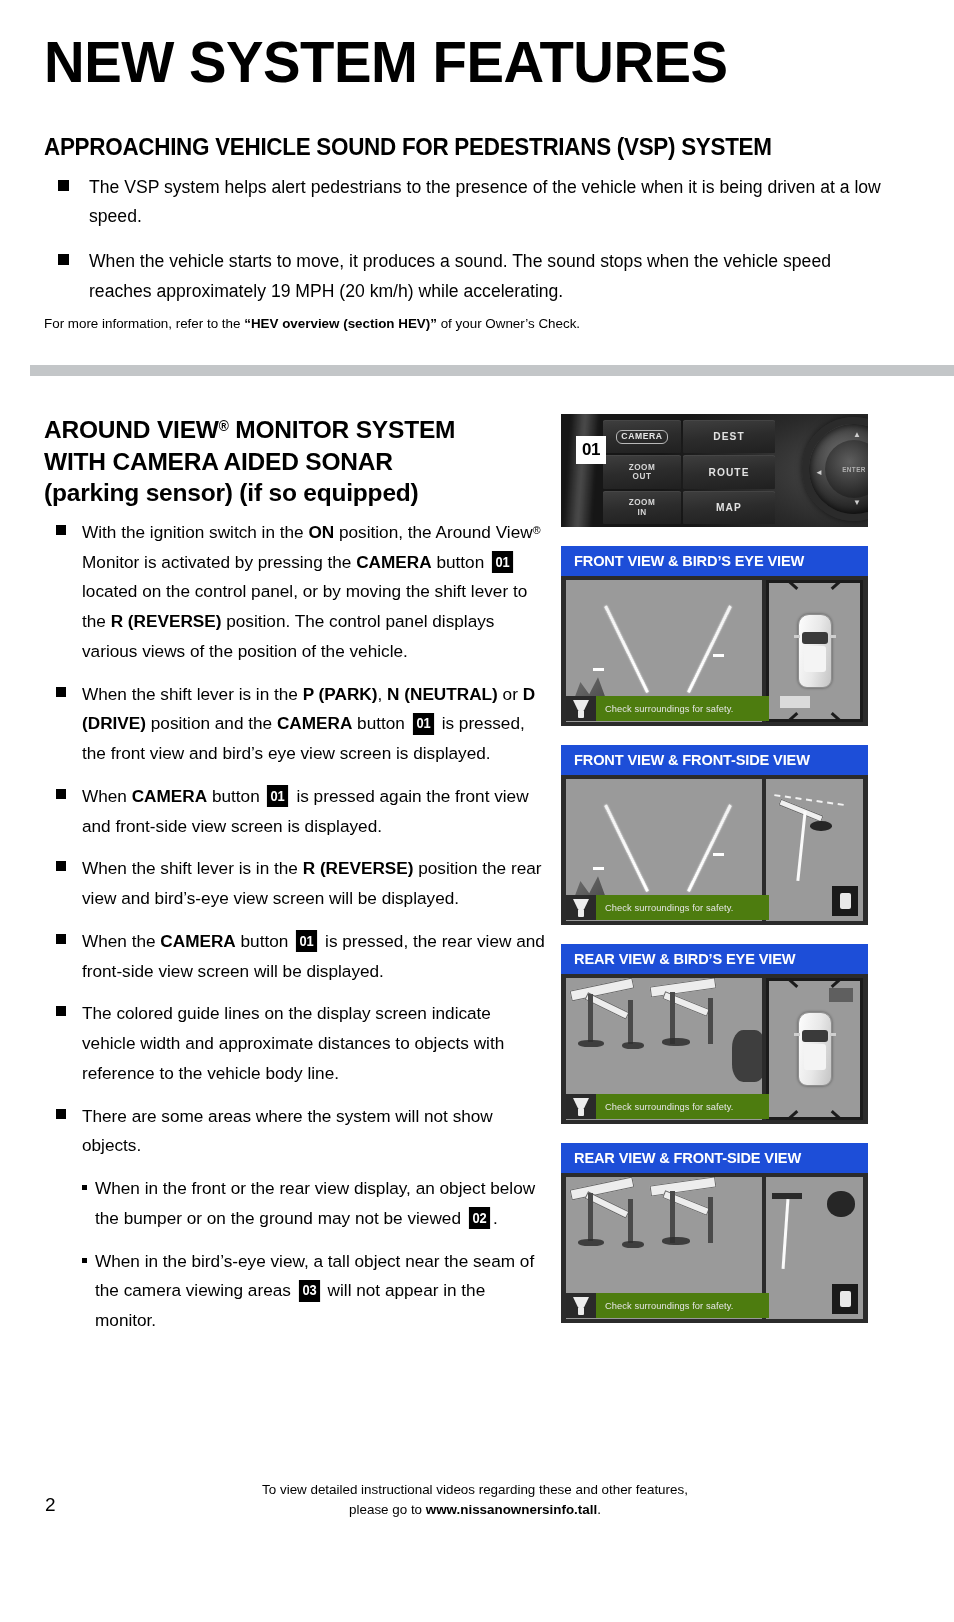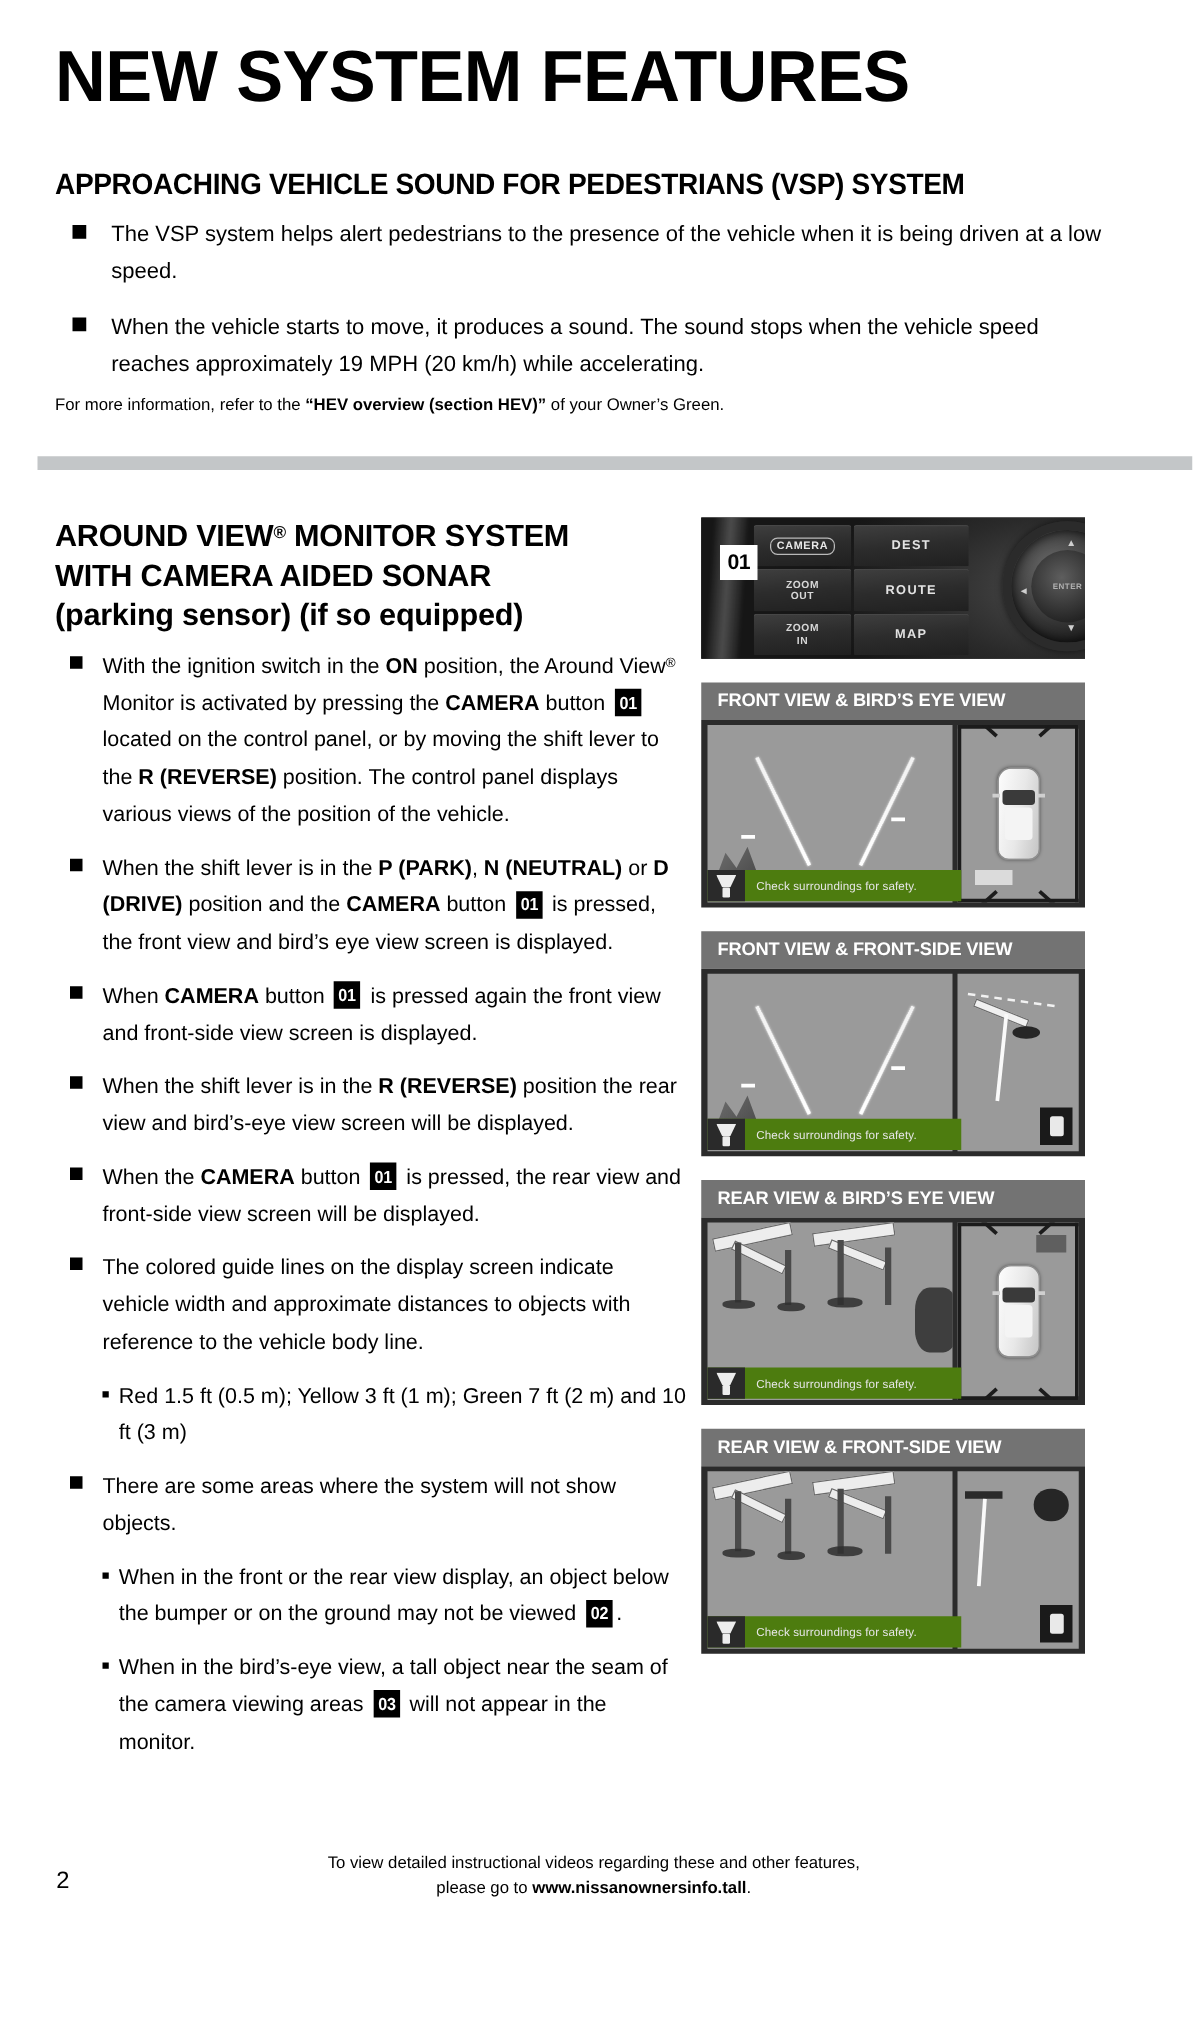--- a/index.html
+++ b/index.html
@@ -155,21 +155,21 @@
   
   .col-right {
     position: absolute;
     left: 561px;
     top: 414px;
     width: 307px;
   }
   .fig { margin-bottom: 19px; position: relative; }
 
   .fig-cap {
-    background: #737373;
+    background: #1d4ed8;
     color: #fff;
     font-size: 14.6px;
     font-weight: bold;
     letter-spacing: -0.15px;
     padding: 7px 12px 7px 13px;
     white-space: nowrap;
     overflow: hidden;
   }
 
   
@@ -458,21 +458,21 @@
       <span class="bullet-sq"></span>
       <span class="bullet-txt">The VSP system helps alert pedestrians to the presence of the vehicle when it is being driven at a low speed.</span>
     </div>
     <div class="bullet-row">
       <span class="bullet-sq"></span>
       <span class="bullet-txt">When the vehicle starts to move, it produces a sound. The sound stops when the vehicle speed reaches approximately 19 MPH (20 km/h) while accelerating.</span>
     </div>
   </div>
 
   <div class="footnote">
-    <span>For more information, refer to the </span><b>“HEV overview (section HEV)”</b><span> of your Owner’s Green.</span>
+    <span>For more information, refer to the </span><b>“HEV overview (section HEV)”</b><span> of your Owner’s Check.</span>
   </div>
 
   <div class="divider"></div>
 
   <div class="col-left">
     <div class="sec2-head">
       <span>AROUND VIEW</span><sup>®</sup><span> MONITOR SYSTEM</span><br>
       <span>WITH CAMERA AIDED SONAR</span><br>
       <span>(parking sensor) (if so equipped)</span>
     </div>
@@ -493,24 +493,20 @@
           <span class="bullet-sq"></span>
           <span class="bullet-txt"><span>When the shift lever is in the </span><b>R (REVERSE)</b><span> position the rear view and bird’s-eye view screen will be displayed.</span></span>
         </div>
         <div class="bullet-row">
           <span class="bullet-sq"></span>
           <span class="bullet-txt"><span>When the </span><b>CAMERA</b><span> button </span><span class="cal">01</span><span> is pressed, the rear view and front-side view screen will be displayed.</span></span>
         </div>
         <div class="bullet-row">
           <span class="bullet-sq"></span>
           <span class="bullet-txt"><span>The colored guide lines on the display screen indicate vehicle width and approximate distances to objects with reference to the vehicle body line.</span></span>
-        </div>
-        <div class="sub-row">
-          <span class="sub-dot"></span>
-          <span class="sub-txt"><span>Red 1.5 ft (0.5 m); Yellow 3 ft (1 m); Green 7 ft (2 m) and 10 ft (3 m)</span></span>
         </div>
         <div class="bullet-row">
           <span class="bullet-sq"></span>
           <span class="bullet-txt"><span>There are some areas where the system will not show objects.</span></span>
         </div>
         <div class="sub-row">
           <span class="sub-dot"></span>
           <span class="sub-txt"><span>When in the front or the rear view display, an object below the bumper or on the ground may not be viewed </span><span class="cal">02</span><span>.</span></span>
         </div>
         <div class="sub-row">

